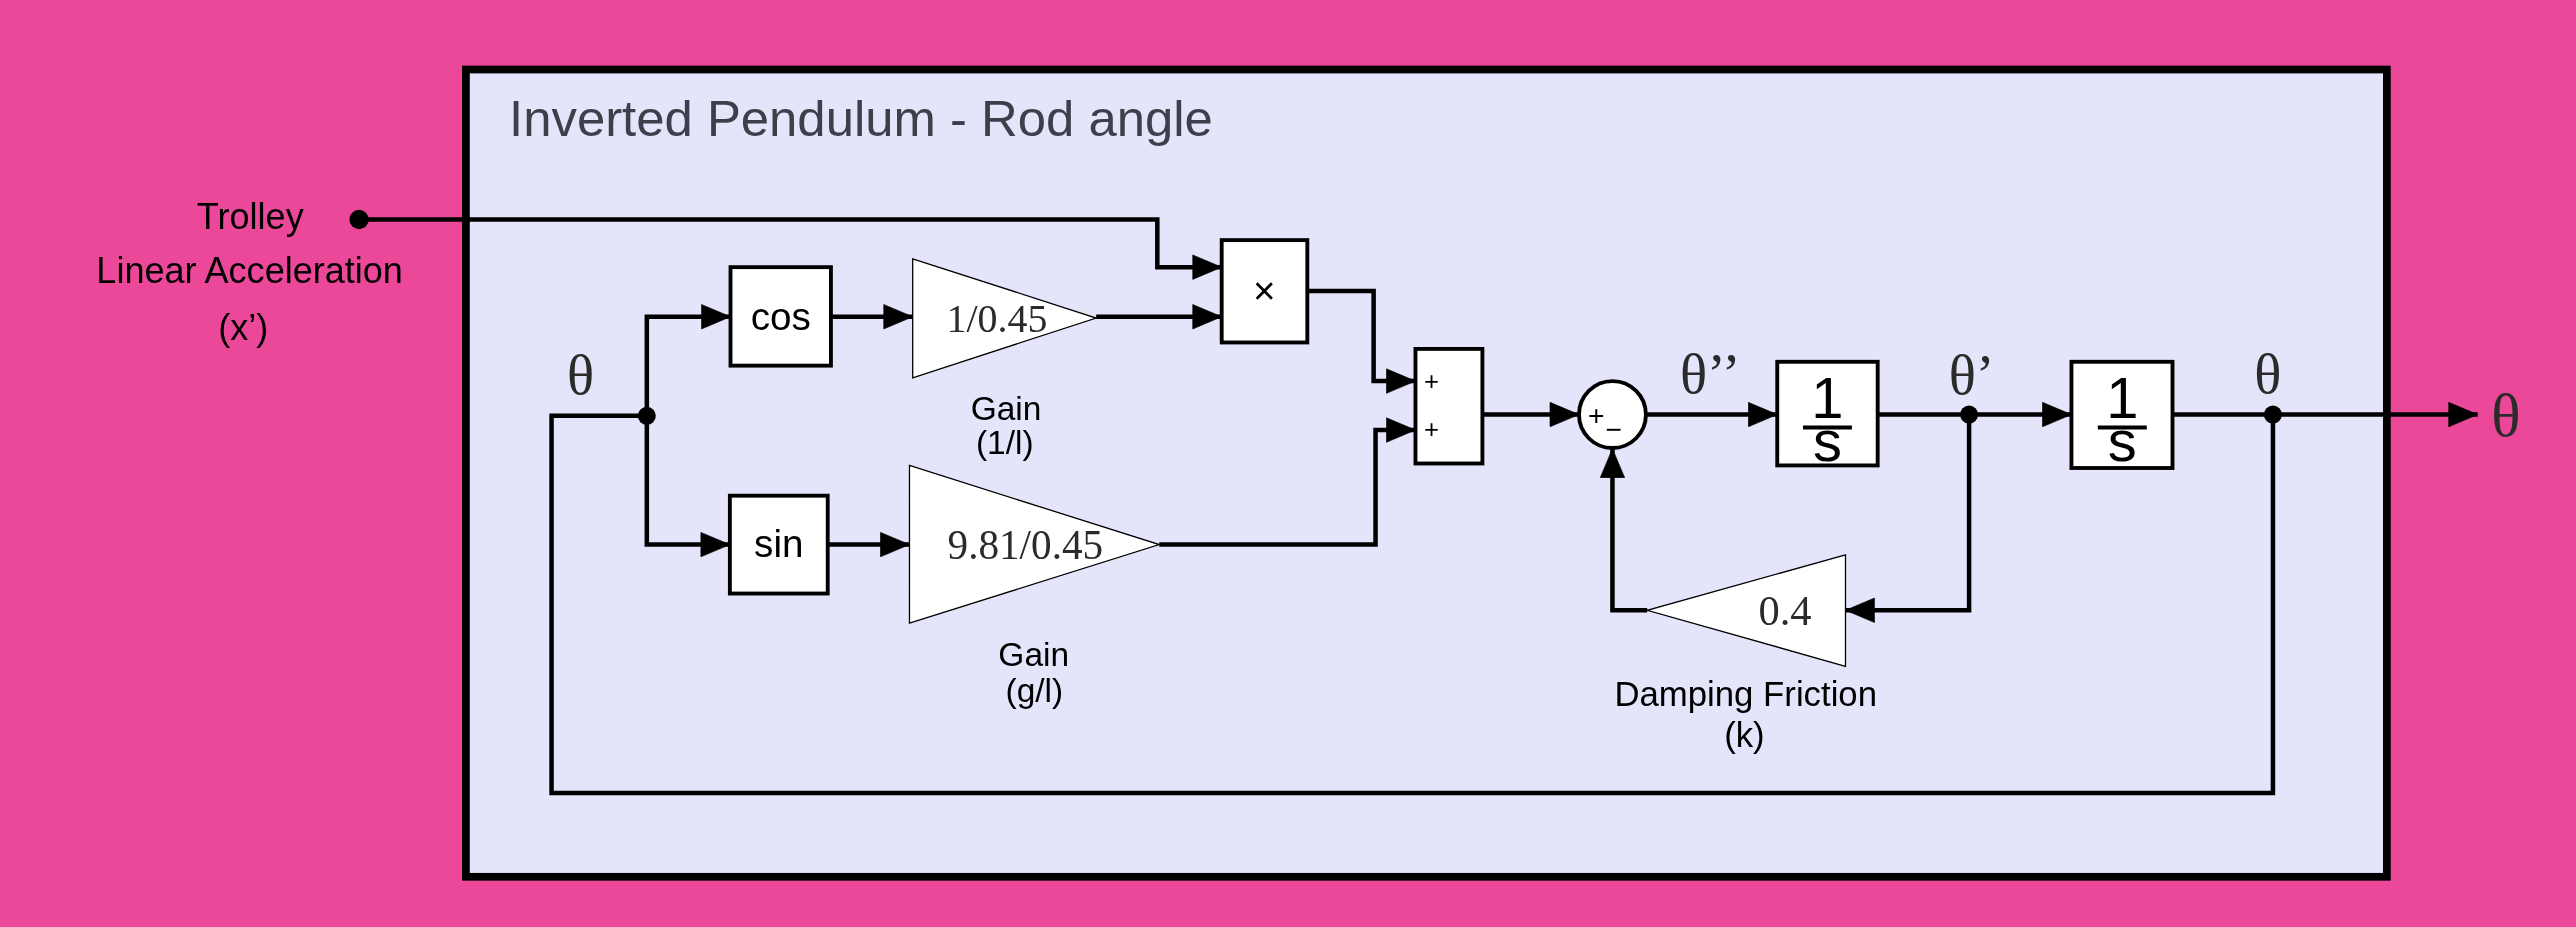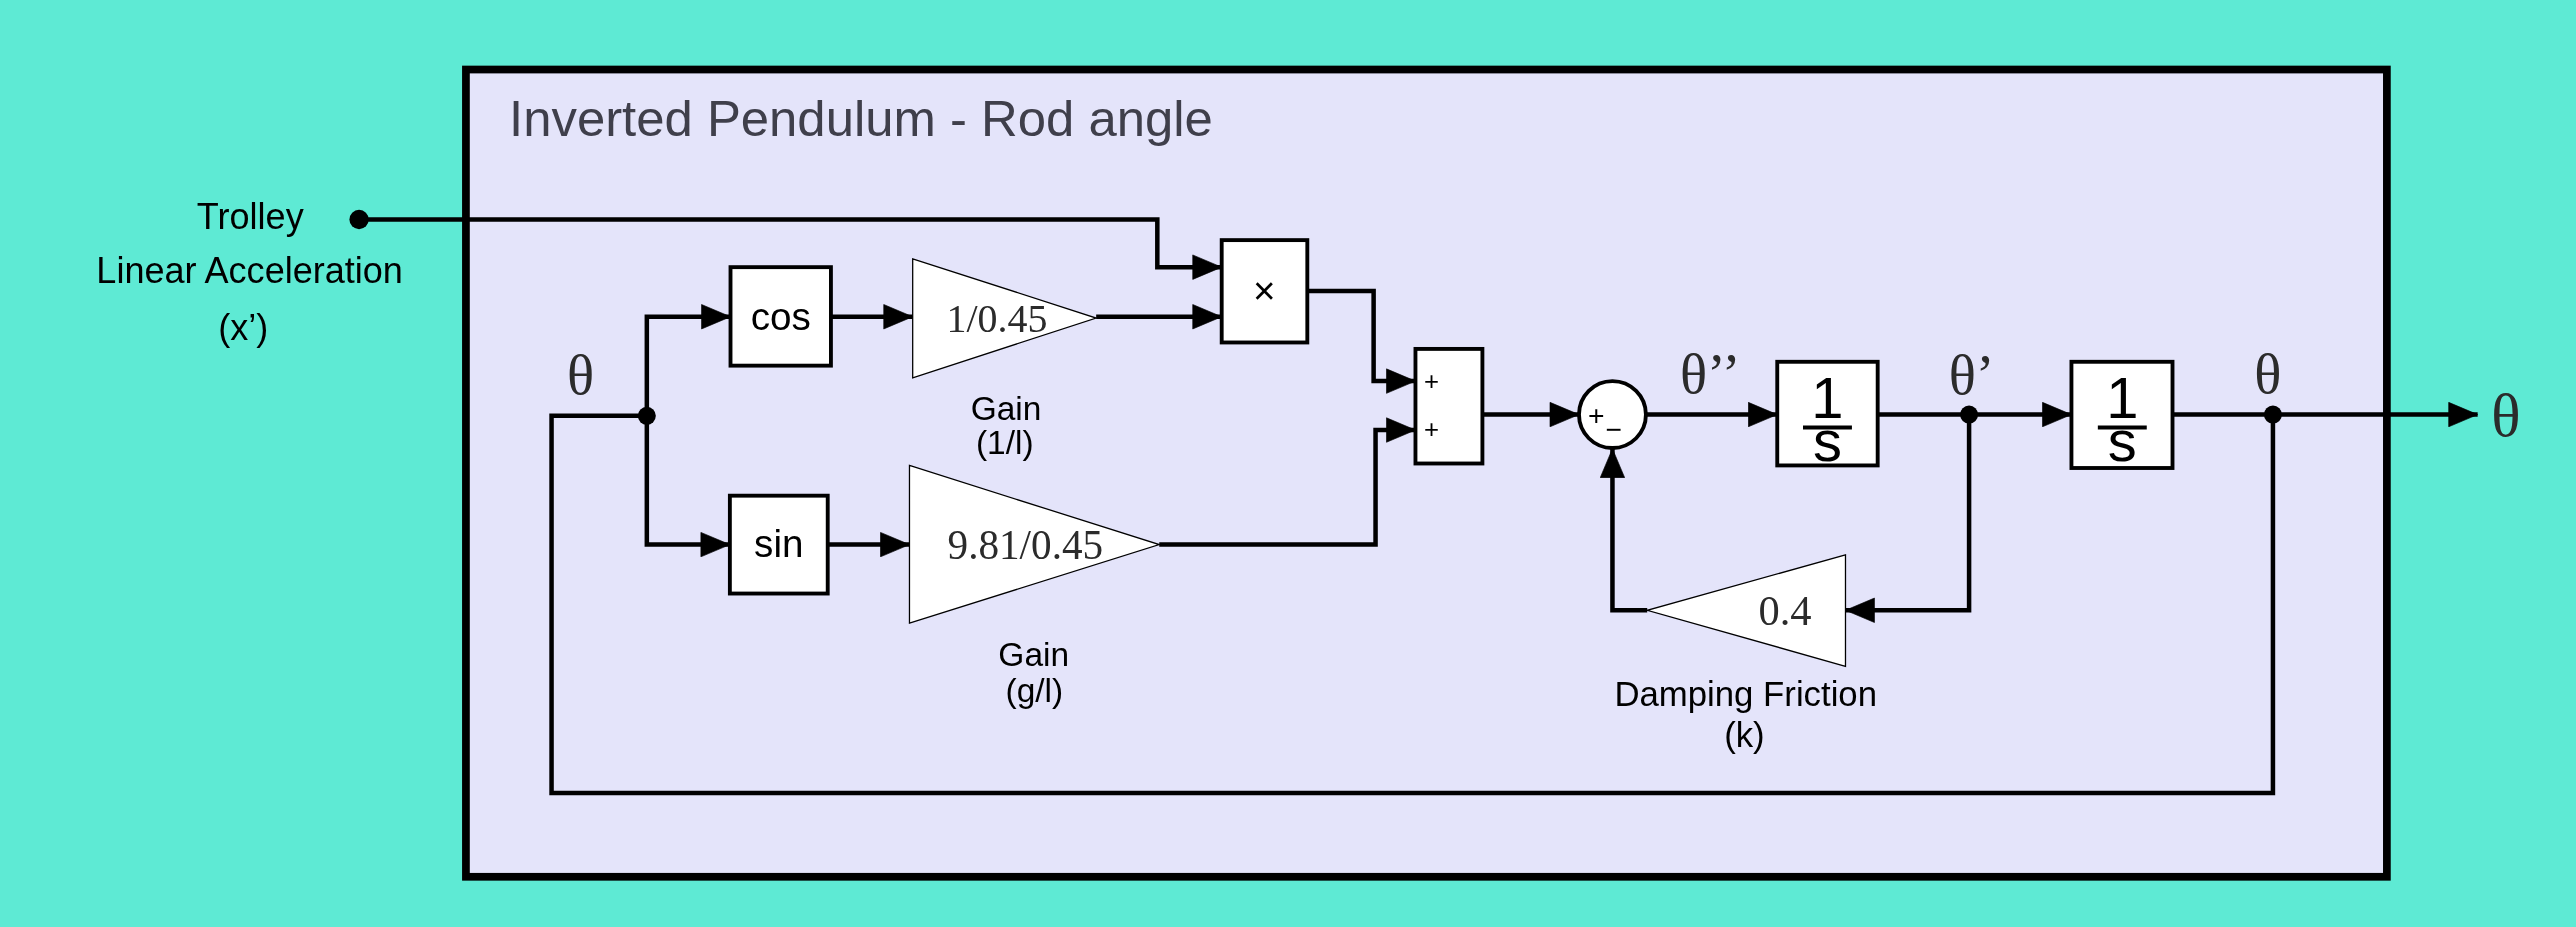--- a/index.html
+++ b/index.html
@@ -1,16 +1,16 @@
 <!DOCTYPE html>
 <html style="font-size:10.3px"><head>
 <meta charset="utf-8">
 <style>
   html,body{margin:0;padding:0;background:#ffffff;}
-  .stage{position:relative;width:2576px;height:927px;background:#5eead4;}
+  .stage{position:relative;width:2576px;height:927px;background:#ec4899;}
   svg{display:block;}
   text{fill:#000000;}
   .sans{font-family:"Liberation Sans",sans-serif;}
   .serif{font-family:"Liberation Serif","DejaVu Serif",serif;}
   .title-text{font-size:79px;fill:#3F3F4B;}
   .io-label{font-size:56px;}
   .block-label{font-size:60px;}
   .gain-value{font-size:62px;fill:#2b2b2b;}
   .gain-value-lg{font-size:64px;fill:#2b2b2b;}
   .damp-value{font-size:66px;fill:#2b2b2b;}

